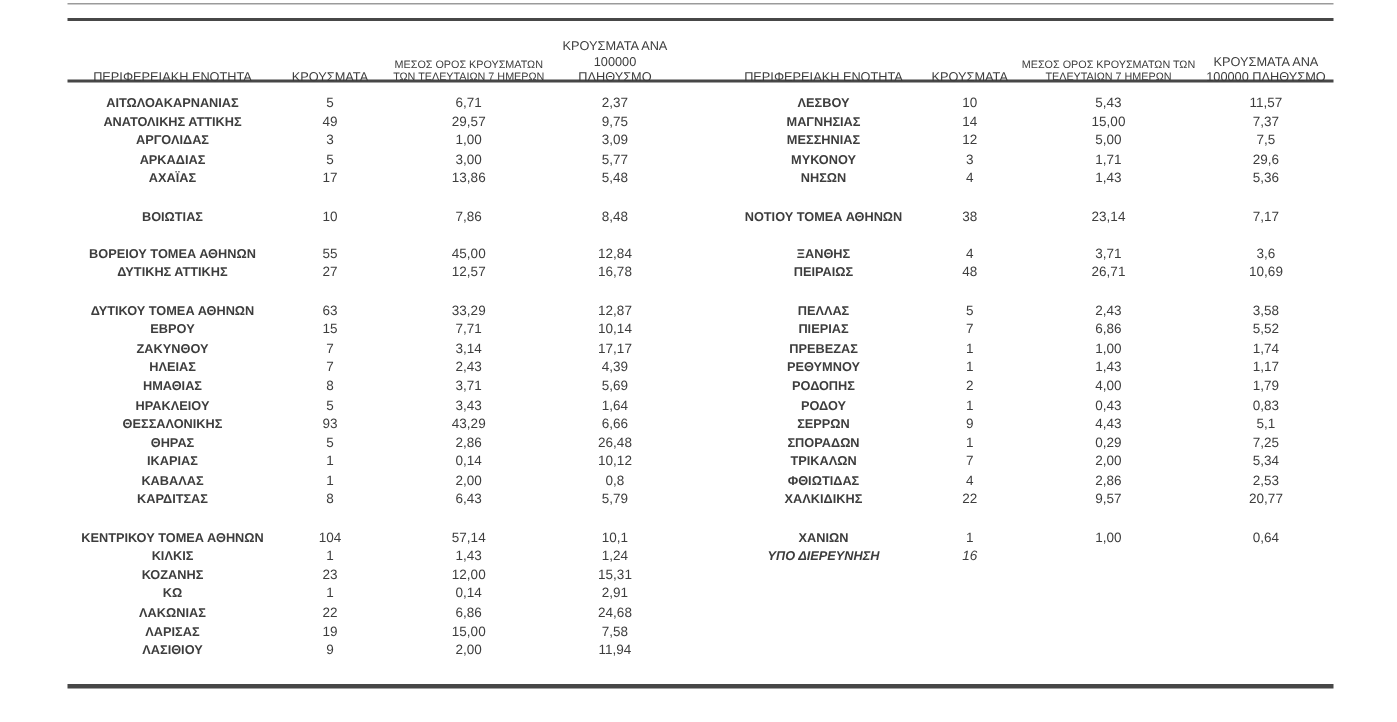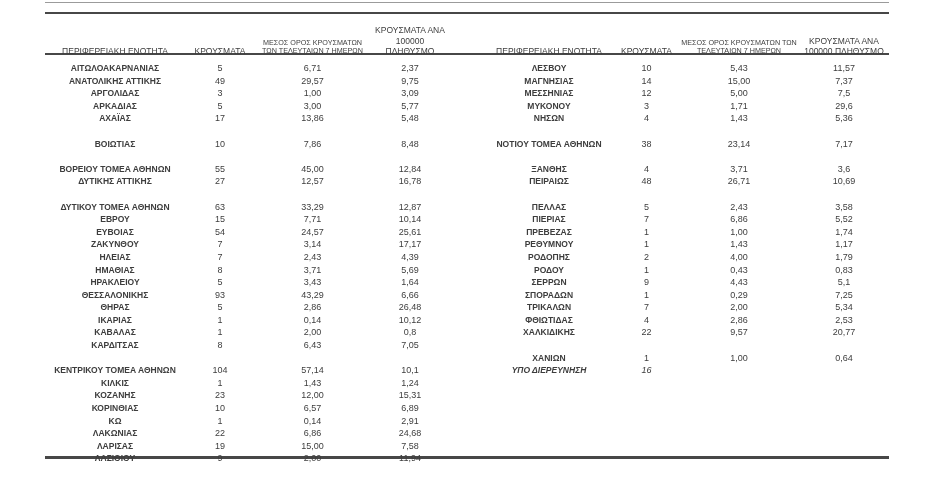--- a/index.html
+++ b/index.html
@@ -155,26 +155,20 @@
           <td>33,29</td>
           <td>12,87</td>
         </tr>
         <tr>
           <td class="c-region">ΕΒΡΟΥ</td>
           <td>15</td>
           <td>7,71</td>
           <td>10,14</td>
         </tr>
         <tr>
-          <td class="c-region">ΕΥΒΟΙΑΣ</td>
-          <td>54</td>
-          <td>24,57</td>
-          <td>25,61</td>
-        </tr>
-        <tr>
           <td class="c-region">ΖΑΚΥΝΘΟΥ</td>
           <td>7</td>
           <td>3,14</td>
           <td>17,17</td>
         </tr>
         <tr>
           <td class="c-region">ΗΛΕΙΑΣ</td>
           <td>7</td>
           <td>2,43</td>
           <td>4,39</td>
@@ -212,21 +206,21 @@
         <tr>
           <td class="c-region">ΚΑΒΑΛΑΣ</td>
           <td>1</td>
           <td>2,00</td>
           <td>0,8</td>
         </tr>
         <tr>
           <td class="c-region">ΚΑΡΔΙΤΣΑΣ</td>
           <td>8</td>
           <td>6,43</td>
-          <td>7,05</td>
+          <td>5,79</td>
         </tr>
         <tr>
           <td class="c-region"></td>
           <td></td>
           <td></td>
           <td></td>
         </tr>
         <tr>
           <td class="c-region">ΚΕΝΤΡΙΚΟΥ ΤΟΜΕΑ ΑΘΗΝΩΝ</td>
           <td>104</td>
@@ -237,26 +231,20 @@
           <td class="c-region">ΚΙΛΚΙΣ</td>
           <td>1</td>
           <td>1,43</td>
           <td>1,24</td>
         </tr>
         <tr>
           <td class="c-region">ΚΟΖΑΝΗΣ</td>
           <td>23</td>
           <td>12,00</td>
           <td>15,31</td>
-        </tr>
-        <tr>
-          <td class="c-region">ΚΟΡΙΝΘΙΑΣ</td>
-          <td>10</td>
-          <td>6,57</td>
-          <td>6,89</td>
         </tr>
         <tr>
           <td class="c-region">ΚΩ</td>
           <td>1</td>
           <td>0,14</td>
           <td>2,91</td>
         </tr>
         <tr>
           <td class="c-region">ΛΑΚΩΝΙΑΣ</td>
           <td>22</td>

